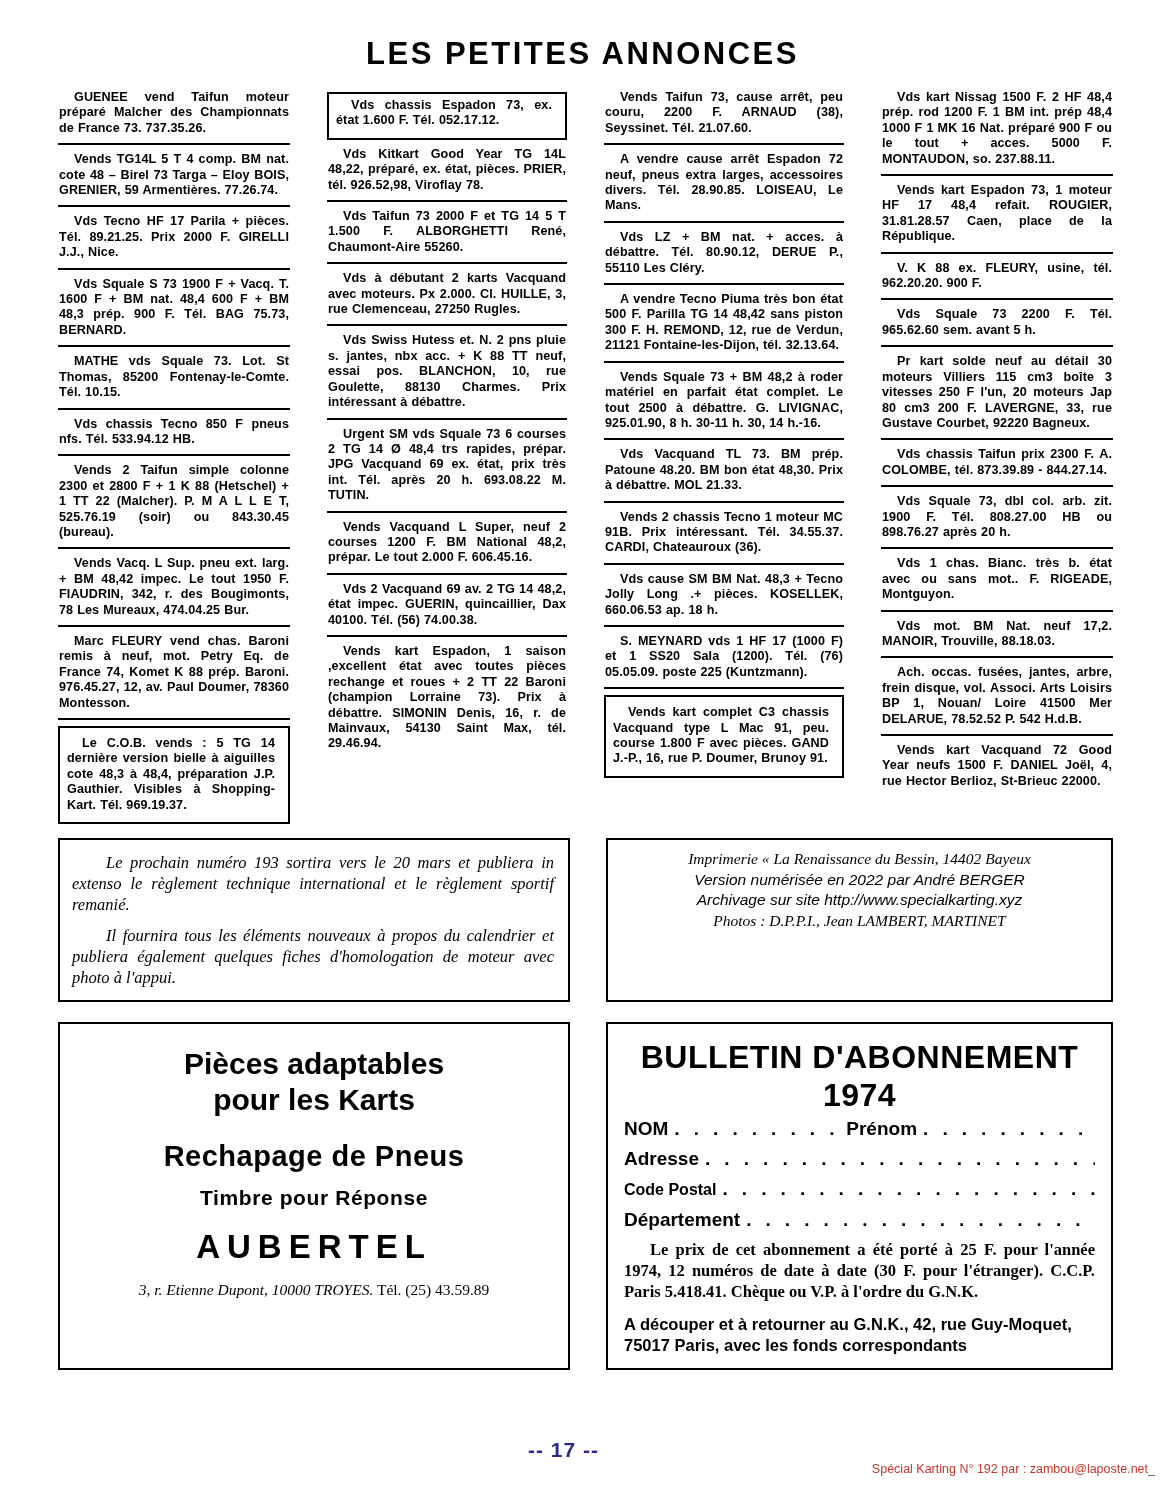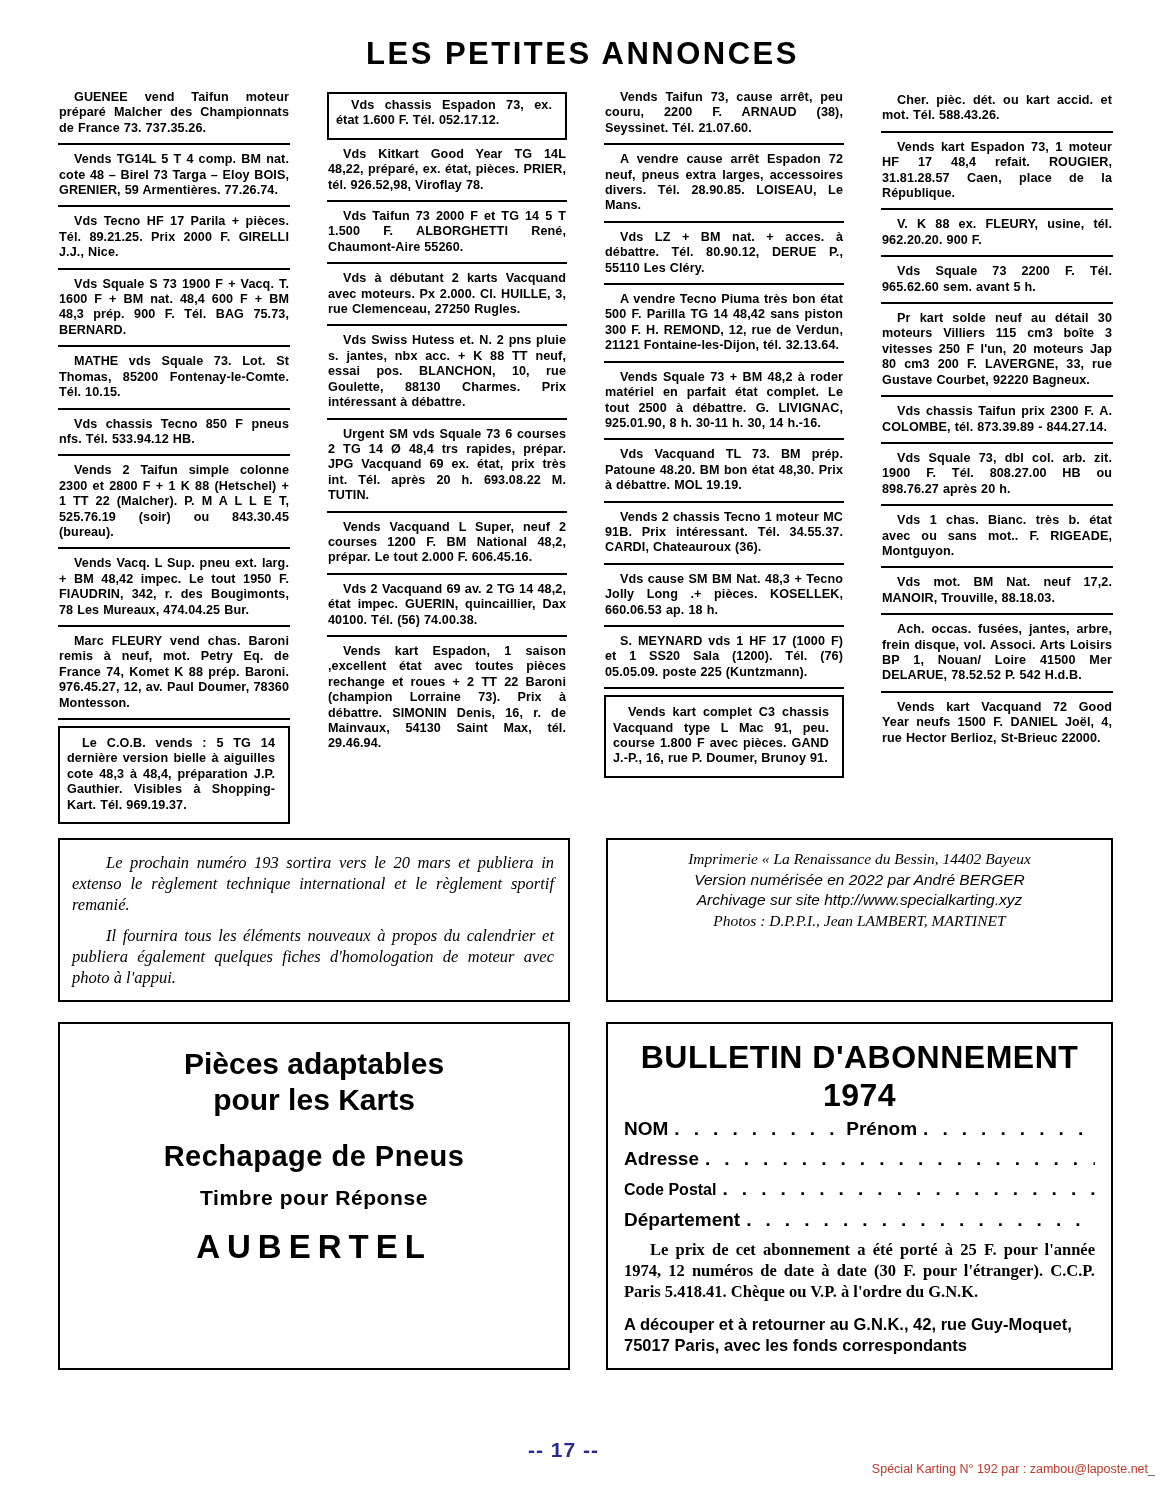--- a/index.html
+++ b/index.html
@@ -281,28 +281,28 @@
         <div class="ad">Vends Vacquand L Super, neuf 2 courses 1200 F. BM National 48,2, prépar. Le tout 2.000 F. 606.45.16.</div>
         <div class="ad">Vds 2 Vacquand 69 av. 2 TG 14 48,2, état impec. GUERIN, quincaillier, Dax 40100. Tél. (56) 74.00.38.</div>
         <div class="ad no-rule">Vends kart Espadon, 1 saison ,excellent état avec toutes pièces rechange et roues + 2 TT 22 Baroni (champion Lorraine 73). Prix à débattre. SIMONIN Denis, 16, r. de Mainvaux, 54130 Saint Max, tél. 29.46.94.</div>
       </div>
     <div class="col c3">
         <div class="ad first">Vends Taifun 73, cause arrêt, peu couru, 2200 F. ARNAUD (38), Seyssinet. Tél. 21.07.60.</div>
         <div class="ad">A vendre cause arrêt Espadon 72 neuf, pneus extra larges, accessoires divers. Tél. 28.90.85. LOISEAU, Le Mans.</div>
         <div class="ad">Vds LZ + BM nat. + acces. à débattre. Tél. 80.90.12, DERUE P., 55110 Les Cléry.</div>
         <div class="ad">A vendre Tecno Piuma très bon état 500 F. Parilla TG 14 48,42 sans piston 300 F. H. REMOND, 12, rue de Verdun, 21121 Fontaine-les-Dijon, tél. 32.13.64.</div>
         <div class="ad">Vends Squale 73 + BM 48,2 à roder matériel en parfait état complet. Le tout 2500 à débattre. G. LIVIGNAC, 925.01.90, 8 h. 30-11 h. 30, 14 h.-16.</div>
-        <div class="ad">Vds Vacquand TL 73. BM prép. Patoune 48.20. BM bon état 48,30. Prix à débattre. MOL 19.19.</div>
+        <div class="ad">Vds Vacquand TL 73. BM prép. Patoune 48.20. BM bon état 48,30. Prix à débattre. MOL 21.33.</div>
         <div class="ad">Vends 2 chassis Tecno 1 moteur MC 91B. Prix intéressant. Tél. 34.55.37. CARDI, Chateauroux (36).</div>
         <div class="ad">Vds cause SM BM Nat. 48,3 + Tecno Jolly Long .+ pièces. KOSELLEK, 660.06.53 ap. 18 h.</div>
         <div class="ad">S. MEYNARD vds 1 HF 17 (1000 F) et 1 SS20 Sala (1200). Tél. (76) 05.05.09. poste 225 (Kuntzmann).</div>
         <div class="ad boxed no-rule">Vends kart complet C3 chassis Vacquand type L Mac 91, peu. course 1.800 F avec pièces. GAND J.-P., 16, rue P. Doumer, Brunoy 91.</div>
       </div>
     <div class="col c4">
-        <div class="ad">Cher. pièc. dét. ou kart accid. et mot. Tél. 588.43.26.</div>
+        <div class="ad first">Vds kart Nissag 1500 F. 2 HF 48,4 prép. rod 1200 F. 1 BM int. prép 48,4 1000 F 1 MK 16 Nat. préparé 900 F ou le tout + acces. 5000 F. MONTAUDON, so. 237.88.11.</div>
         <div class="ad">Vends kart Espadon 73, 1 moteur HF 17 48,4 refait. ROUGIER, 31.81.28.57 Caen, place de la République.</div>
         <div class="ad">V. K 88 ex. FLEURY, usine, tél. 962.20.20. 900 F.</div>
         <div class="ad">Vds Squale 73 2200 F. Tél. 965.62.60 sem. avant 5 h.</div>
         <div class="ad">Pr kart solde neuf au détail 30 moteurs Villiers 115 cm3 boîte 3 vitesses 250 F l'un, 20 moteurs Jap 80 cm3 200 F. LAVERGNE, 33, rue Gustave Courbet, 92220 Bagneux.</div>
         <div class="ad">Vds chassis Taifun prix 2300 F. A. COLOMBE, tél. 873.39.89 - 844.27.14.</div>
         <div class="ad">Vds Squale 73, dbl col. arb. zit. 1900 F. Tél. 808.27.00 HB ou 898.76.27 après 20 h.</div>
         <div class="ad">Vds 1 chas. Bianc. très b. état avec ou sans mot.. F. RIGEADE, Montguyon.</div>
         <div class="ad">Vds mot. BM Nat. neuf 17,2. MANOIR, Trouville, 88.18.03.</div>
         <div class="ad">Ach. occas. fusées, jantes, arbre, frein disque, vol. Associ. Arts Loisirs BP 1, Nouan/ Loire 41500 Mer DELARUE, 78.52.52 P. 542 H.d.B.</div>
         <div class="ad no-rule">Vends kart Vacquand 72 Good Year neufs 1500 F. DANIEL Joël, 4, rue Hector Berlioz, St-Brieuc 22000.</div>
@@ -323,20 +323,21 @@
   </div>
 
   <div class="bottom-ads">
 
     <div class="ad-aubertel">
       <div class="l1">Pièces adaptables</div>
       <div class="l2">pour les Karts</div>
       <div class="l3">Rechapage de Pneus</div>
       <div class="l4">Timbre  pour  Réponse</div>
       <div class="brand">AUBERTEL</div>
+      <div class="addr"><span class="it">3, r. Etienne Dupont, 10000 TROYES.</span><span> Tél. (25) 43.59.89</span></div>
     </div>
 
     <div class="ad-bulletin">
       <div class="bulletin-title">BULLETIN D'ABONNEMENT 1974</div>
 
       <div class="form-line">
         <span class="lbl">NOM</span>
         <span class="dots">. . . . . . . . . . . . . . . . . . . . . . . . . . . . . . . . . . . . . . . . . . . .</span>
         <span class="lbl">Prénom</span>
         <span class="dots">. . . . . . . . . . . . . . . . . . . . . . . . . . . . . . . . . . . . . . . . . . . .</span>

